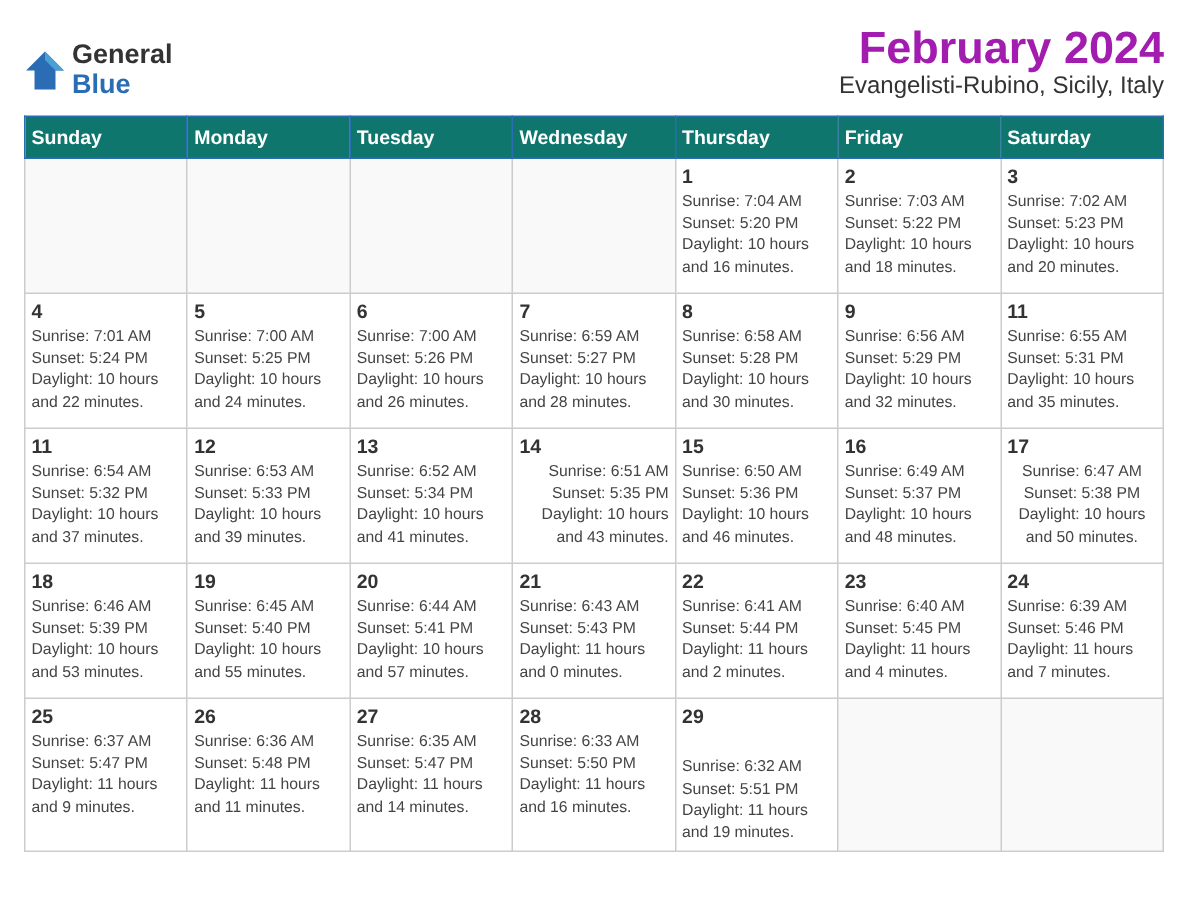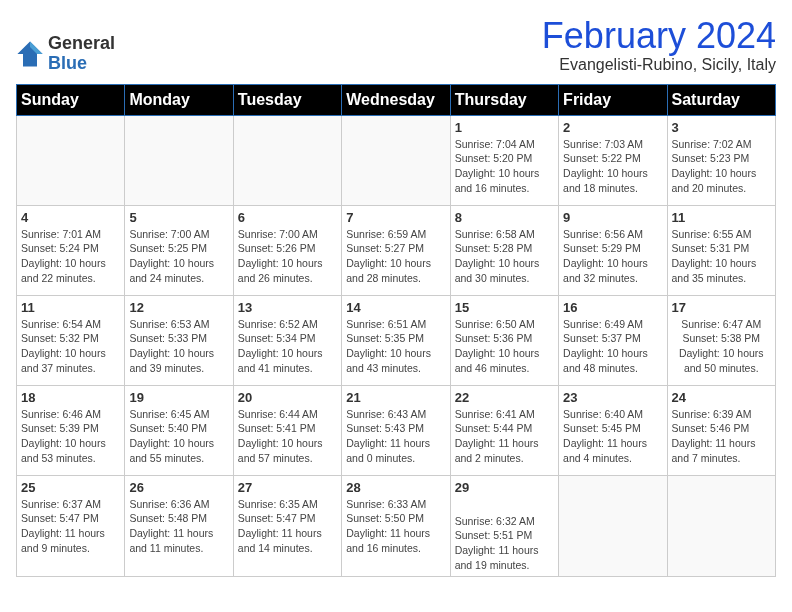--- a/index.html
+++ b/index.html
@@ -29,40 +29,40 @@
     .logo-text .general { color: #333; }
     .logo-text .blue { color: #2a6db5; }
     .logo-icon {
       width: 28px;
       height: 28px;
     }
     .title-area {
       text-align: right;
     }
     .main-title {
-      font-size: 36px;
-      font-weight: normal;
-      color: #1d4ed8;
+      font-size: 30px;
+      font-weight: bold;
+      color: #a21caf;
       line-height: 1.1;
     }
     .subtitle {
       font-size: 16px;
       color: #333;
     }
     .calendar {
       width: 100%;
       border-collapse: collapse;
       font-size: 11px;
     }
     .calendar th {
-      background-color: #000000;
+      background-color: #0f766e;
       color: #fff;
       padding: 6px 4px;
       text-align: left;
-      font-size: 16px;
+      font-size: 13px;
       border: 1px solid #2a6db5;
     }
     .calendar td {
       border: 1px solid #ccc;
       vertical-align: top;
       padding: 4px;
       width: calc(100% / 7);
       min-height: 80px;
       background: #fff;
     }
@@ -212,21 +212,21 @@
         </td>
         <td>
           <div class="day-number">13</div>
           <div class="day-info" style="white-space: pre-line;">Sunrise: 6:52 AM
 Sunset: 5:34 PM
 Daylight: 10 hours
 and 41 minutes.</div>
         </td>
         <td>
           <div class="day-number">14</div>
-          <div class="day-info" style="white-space: pre-line;">Sunrise: 6:51 AM
+          <div class="day-info" style="white-space: pre-line; text-align: right;">Sunrise: 6:51 AM
 Sunset: 5:35 PM
 Daylight: 10 hours
 and 43 minutes.</div>
         </td>
         <td>
           <div class="day-number">15</div>
           <div class="day-info" style="white-space: pre-line;">Sunrise: 6:50 AM
 Sunset: 5:36 PM
 Daylight: 10 hours
 and 46 minutes.</div>

